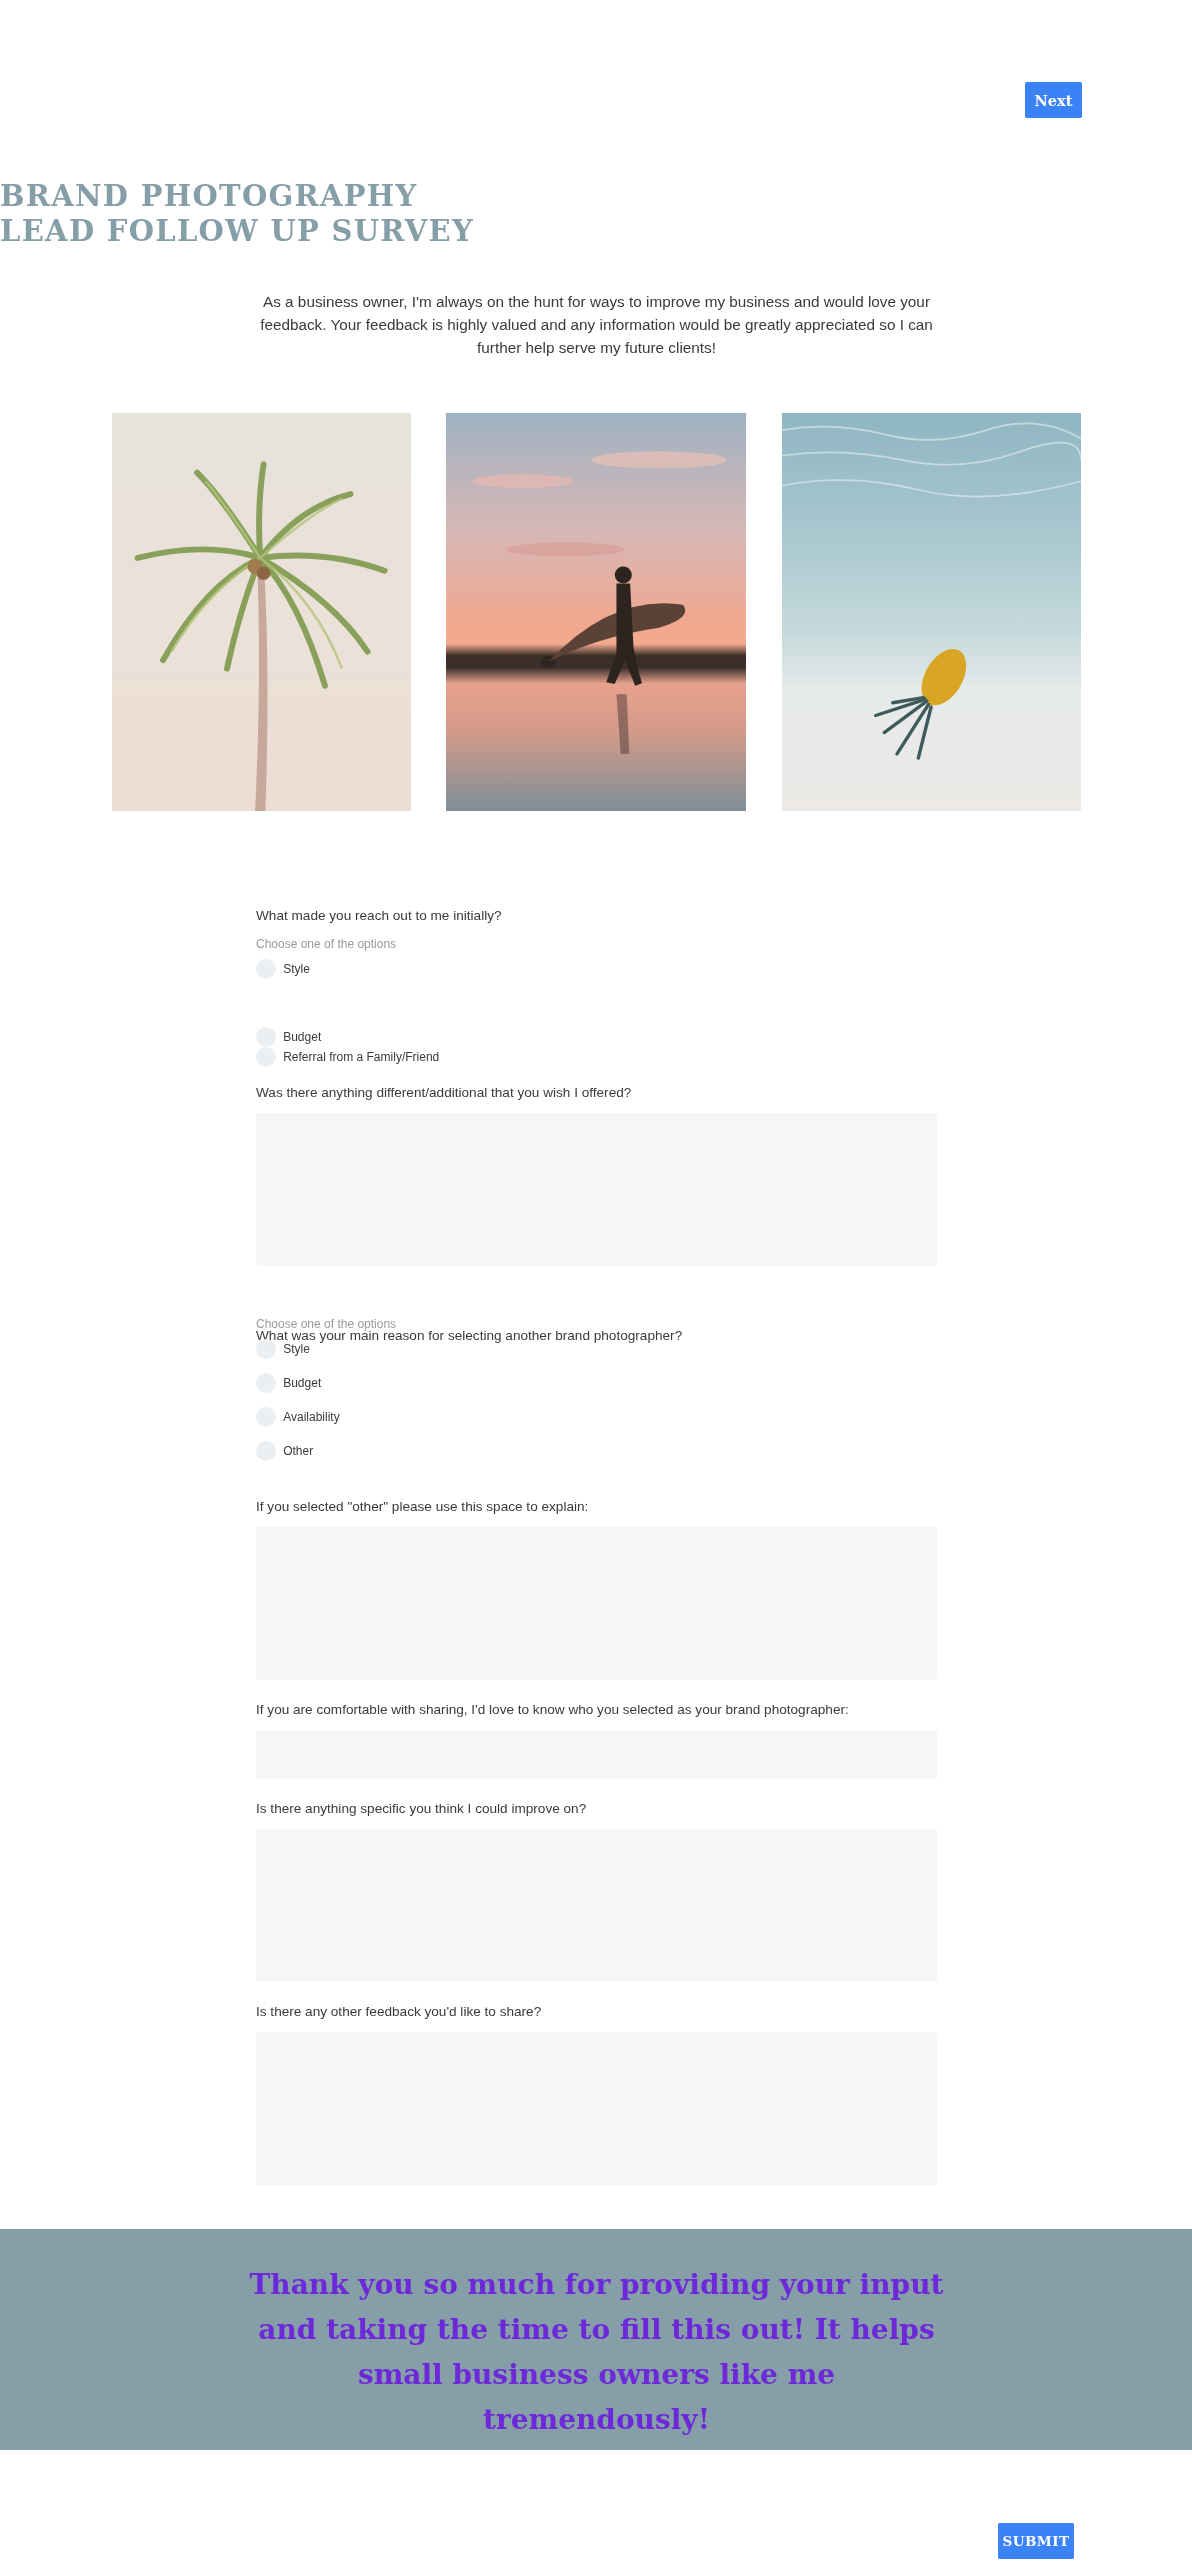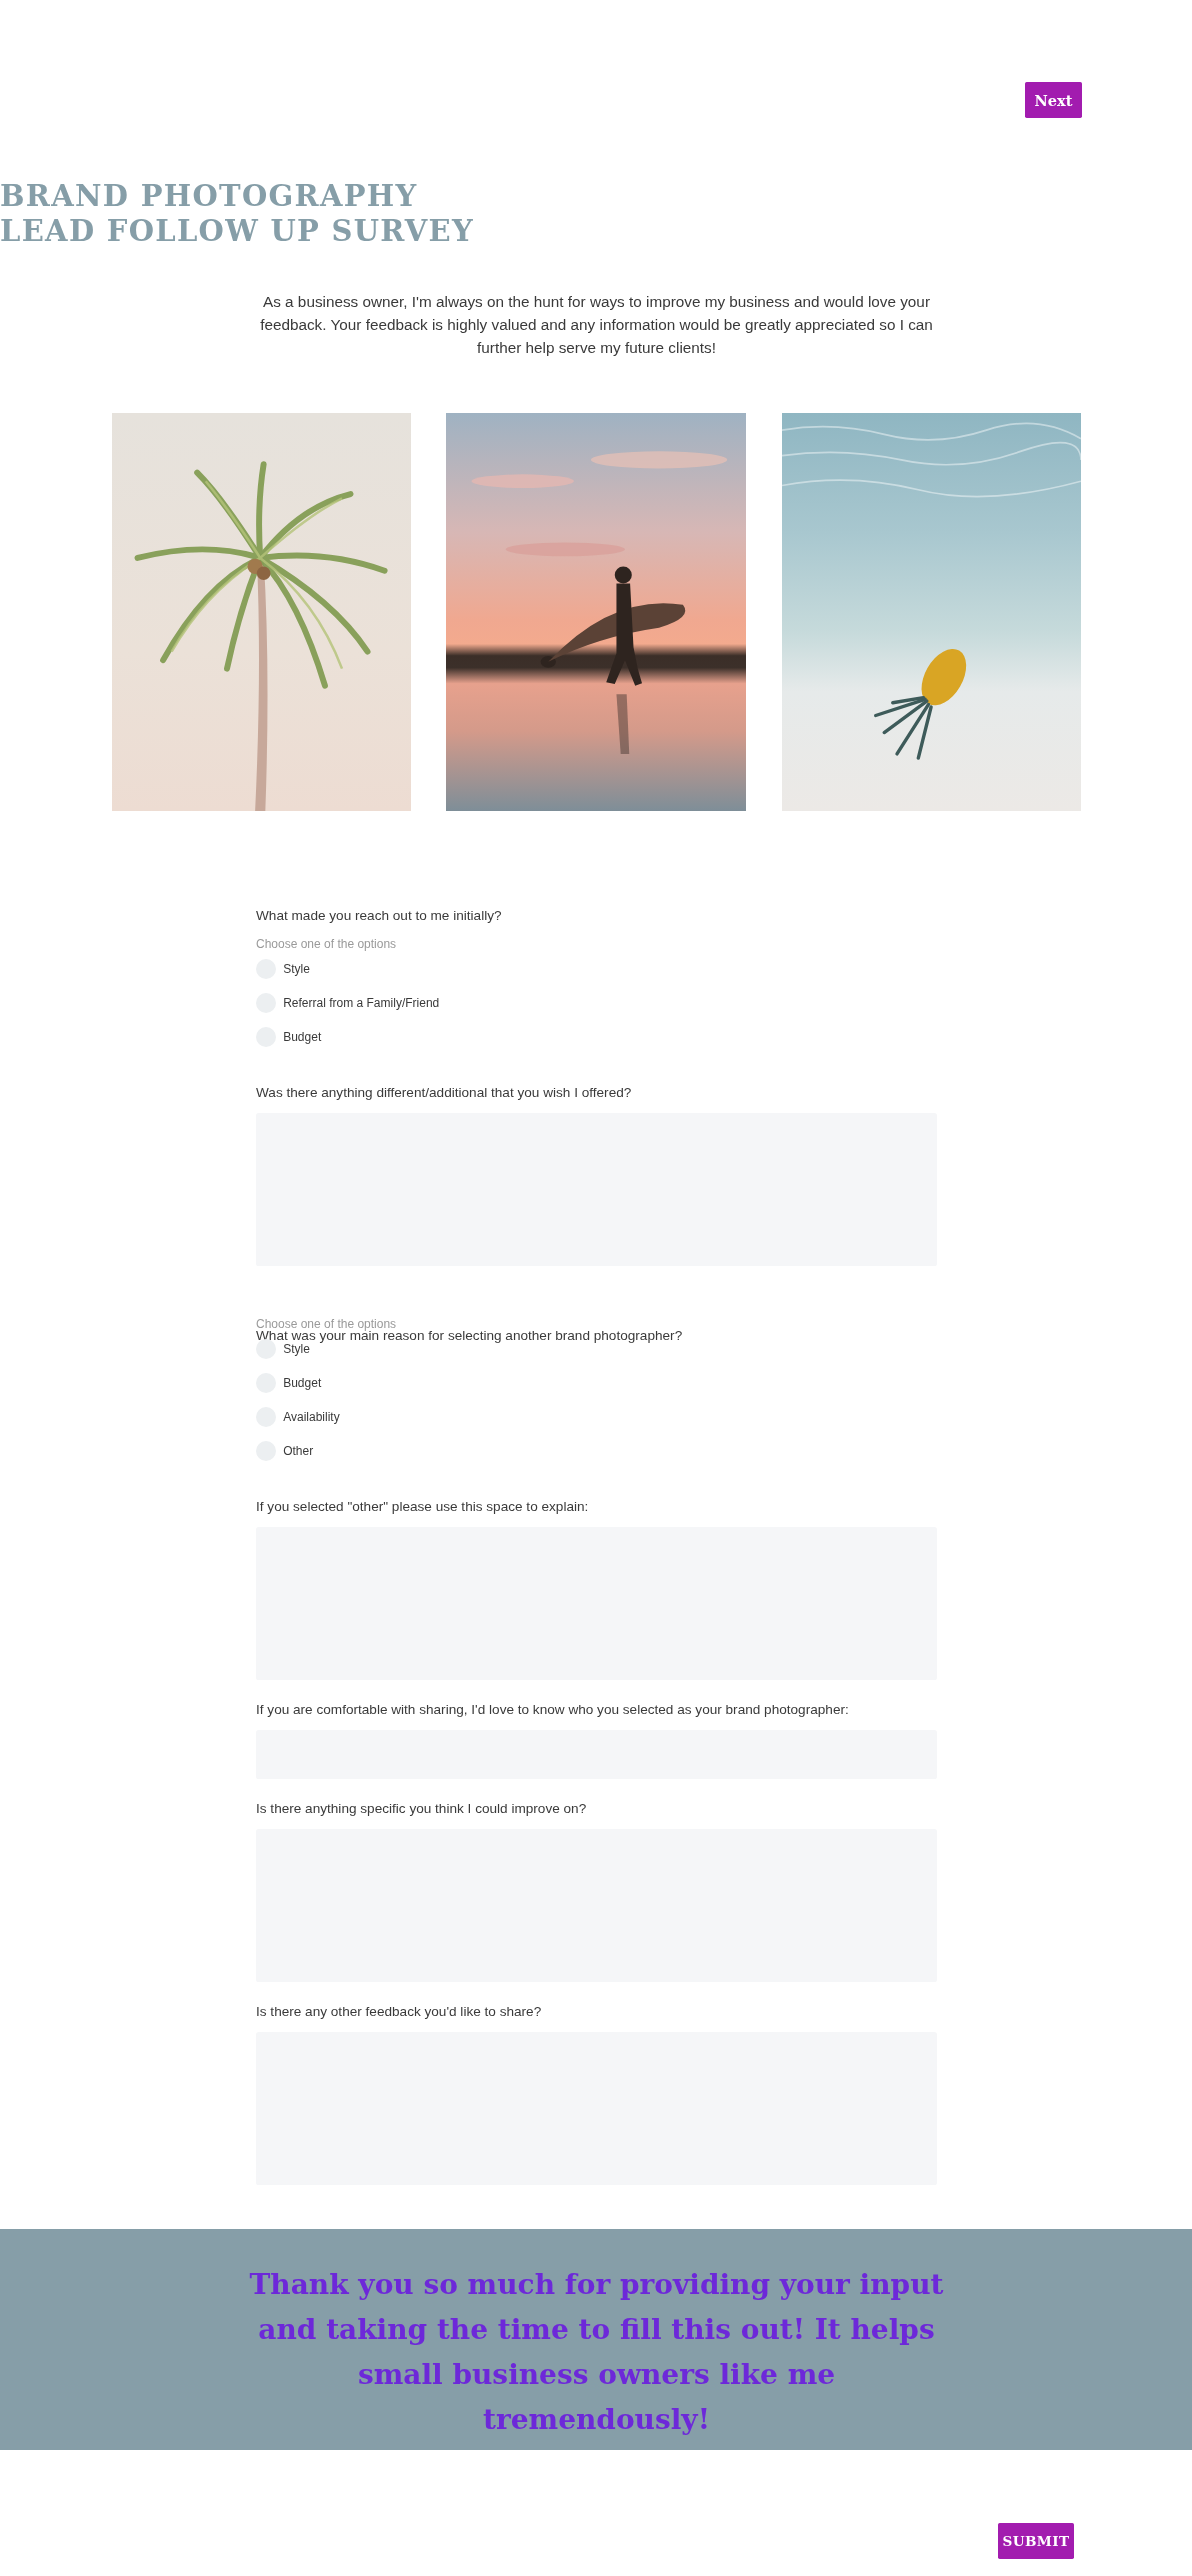--- a/index.html
+++ b/index.html
@@ -1,20 +1,20 @@
 <!DOCTYPE html>
 <html style="font-size:13.6px"><head>
   <meta charset="utf-8">
   <style>
     * { box-sizing: border-box; margin: 0; padding: 0; }
     html, body { width: 1193px; background: #ffffff; }
     body { position: relative; height: 2576px; font-family: "Liberation Sans", sans-serif; color: #3a3a3a; overflow: hidden; }
 
     .btn {
-      position: absolute; background: #a21caf; color: #fff; border: none; border-radius: 1.7px;
+      position: absolute; background: #3b82f6; color: #fff; border: none; border-radius: 1.7px;
       font-family: "DejaVu Serif", serif; font-weight: bold; cursor: pointer;
       display: flex; align-items: center; justify-content: center;
     }
     #next-btn { left: 1025px; top: 82px; width: 57px; height: 36px; font-size: 14.5px; }
     #submit-btn { left: 998px; top: 2523px; width: 76px; height: 36px; font-size: 13.6px; letter-spacing: 0.4px; }
 
     .title {
       position: absolute; left: 0; width: 1122px; text-align: left;
       font-family: "DejaVu Serif", serif; color: #869ea8; font-size: 29px; letter-spacing: 1.3px;
     }
@@ -110,21 +110,21 @@
     </g>
   </svg>
 </div>
 
 <div class="question-label" style="top:908px;">What made you reach out to me initially?</div>
 <div class="hint" style="top:937px;">Choose one of the options</div>
 <label class="radio-row" style="top:959px;">
   <span class="radio-circle"></span>
   <span class="radio-label">Style</span>
 </label>
-<label class="radio-row" style="top:993px;">
+<label class="radio-row" style="top:1047px;">
   <span class="radio-circle"></span>
   <span class="radio-label">Referral from a Family/Friend</span>
 </label>
 <label class="radio-row" style="top:1027px;">
   <span class="radio-circle"></span>
   <span class="radio-label">Budget</span>
 </label>
 
 <div class="question-label" style="top:1085px;">Was there anything different/additional that you wish I offered?</div>
 <textarea class="field" style="top: 1113px; height: 153px;"></textarea>

